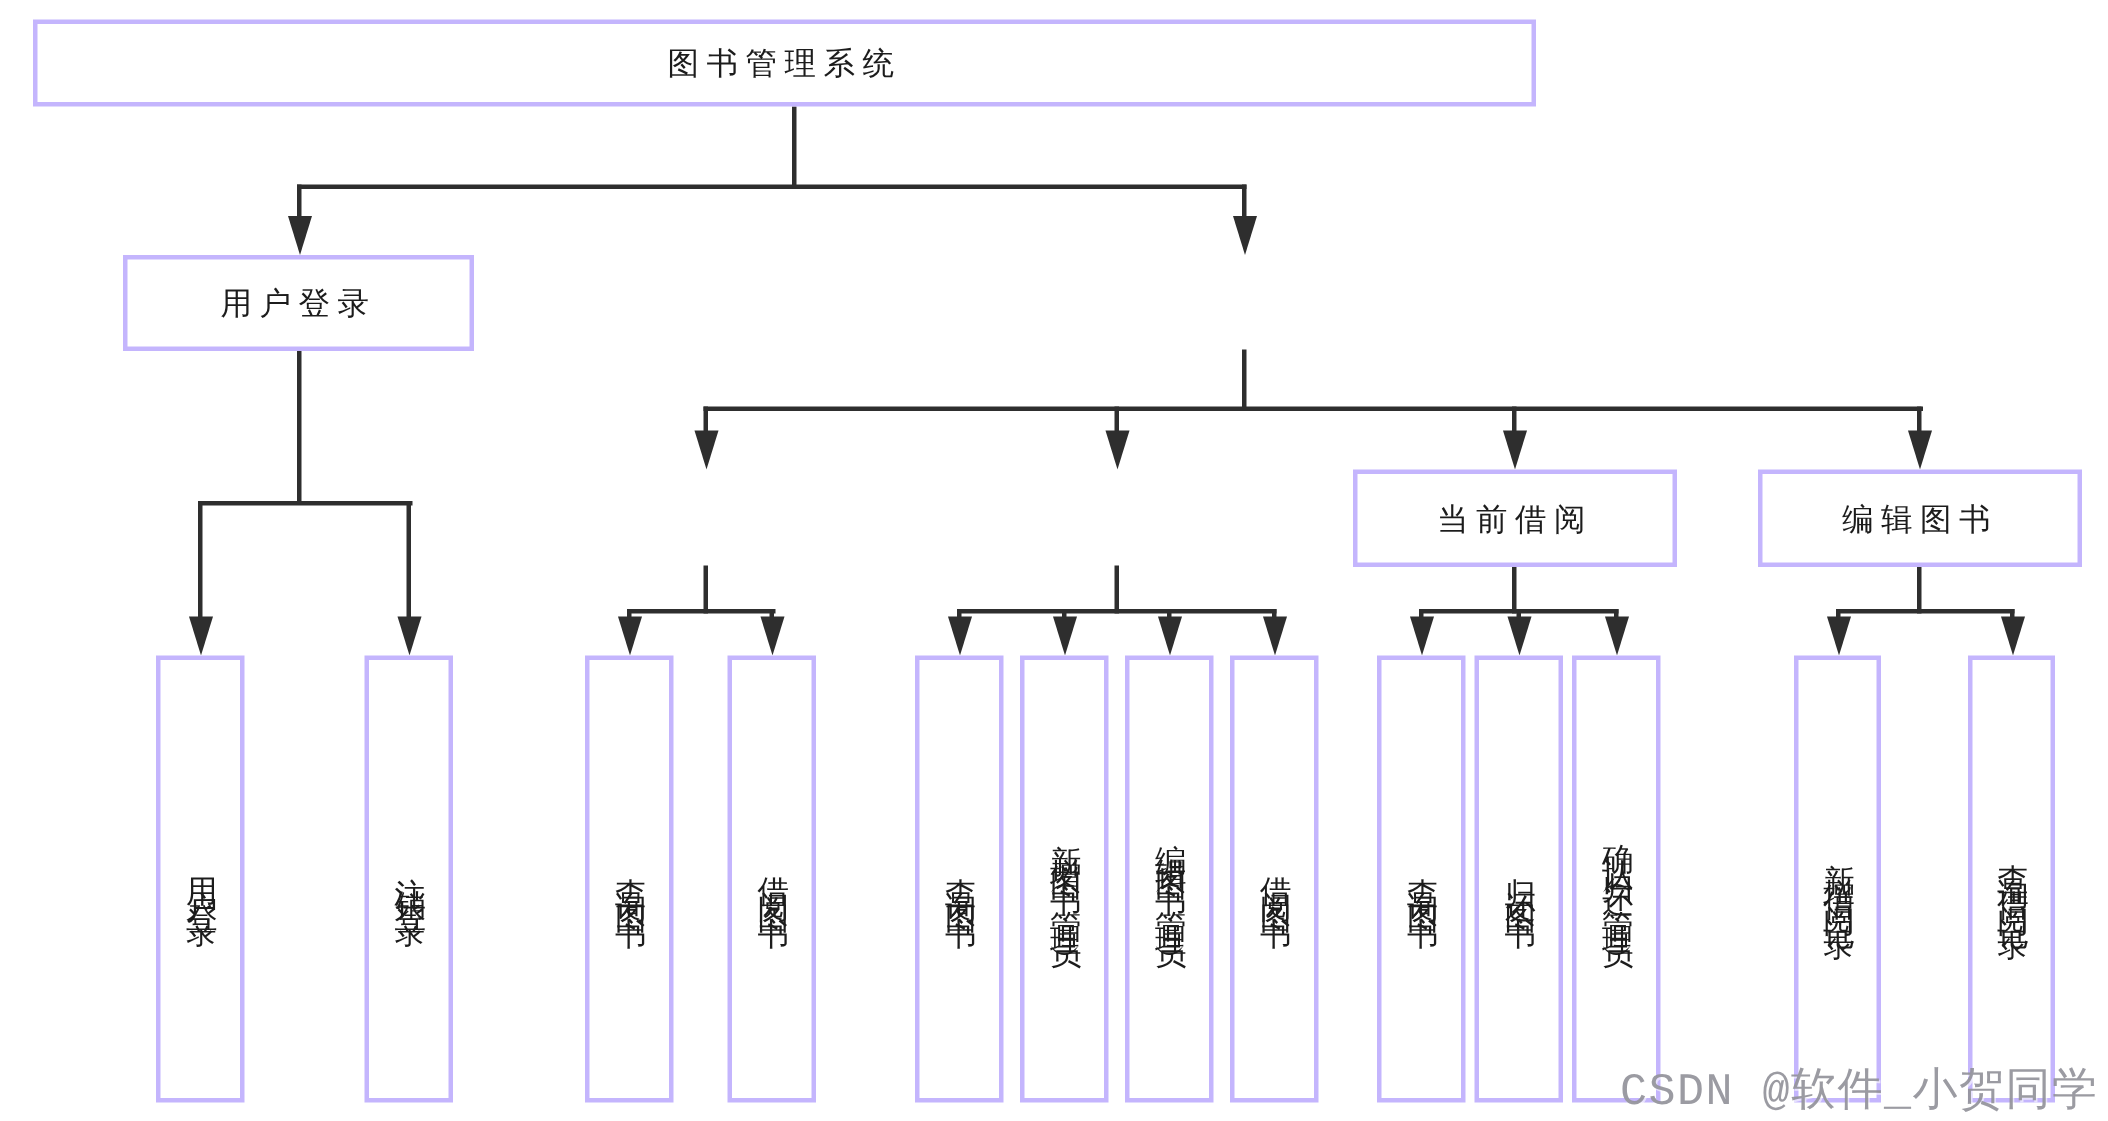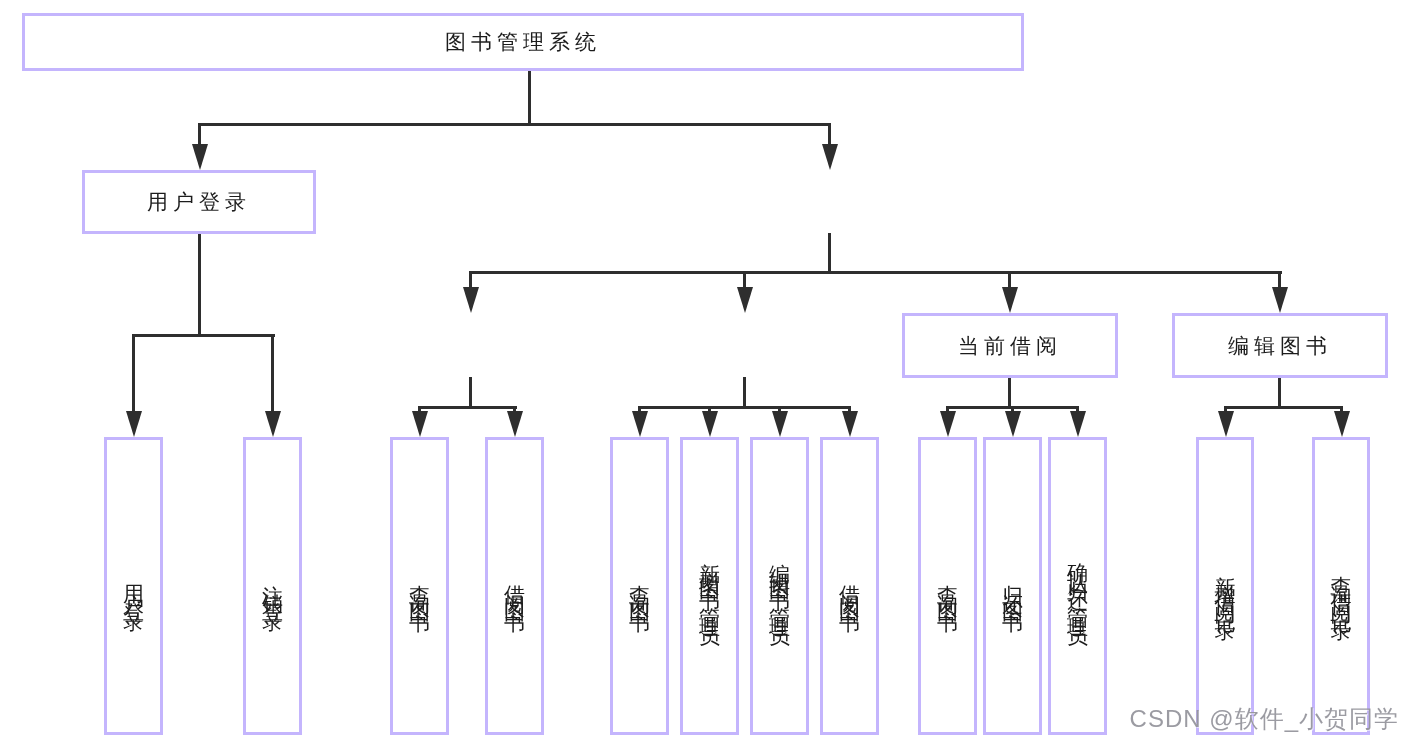--- a/index.html
+++ b/index.html
@@ -18,23 +18,24 @@
   }
   .h, .v { position:absolute; background:#2e2e2e; }
   .h { height:3px; }
   .v { width:3px; }
   .arrow {
     position:absolute; width:0; height:0;
     border-left:8px solid transparent; border-right:8px solid transparent;
     border-top:26px solid #2e2e2e;
   }
   .watermark {
-    position:absolute; right:6px; bottom:12px; font-size:24px;
+    position:absolute; right:6px; bottom:0; font-size:30px;
     color:rgba(146,146,154,0.92); letter-spacing:1px; white-space:nowrap;
     text-shadow:1px 1px 0 rgba(255,255,255,0.6);
+    font-family:Liberation Mono, monospace;
   }
 </style>
 </head>
 <body>
 
 <div id="stage">
 
   <div class="v" style="left:528px;top:70px;height:55px"></div>
   <div class="h" style="left:198px;top:123px;width:633px"></div>
   <div class="v" style="left:198px;top:123px;height:24px"></div>

